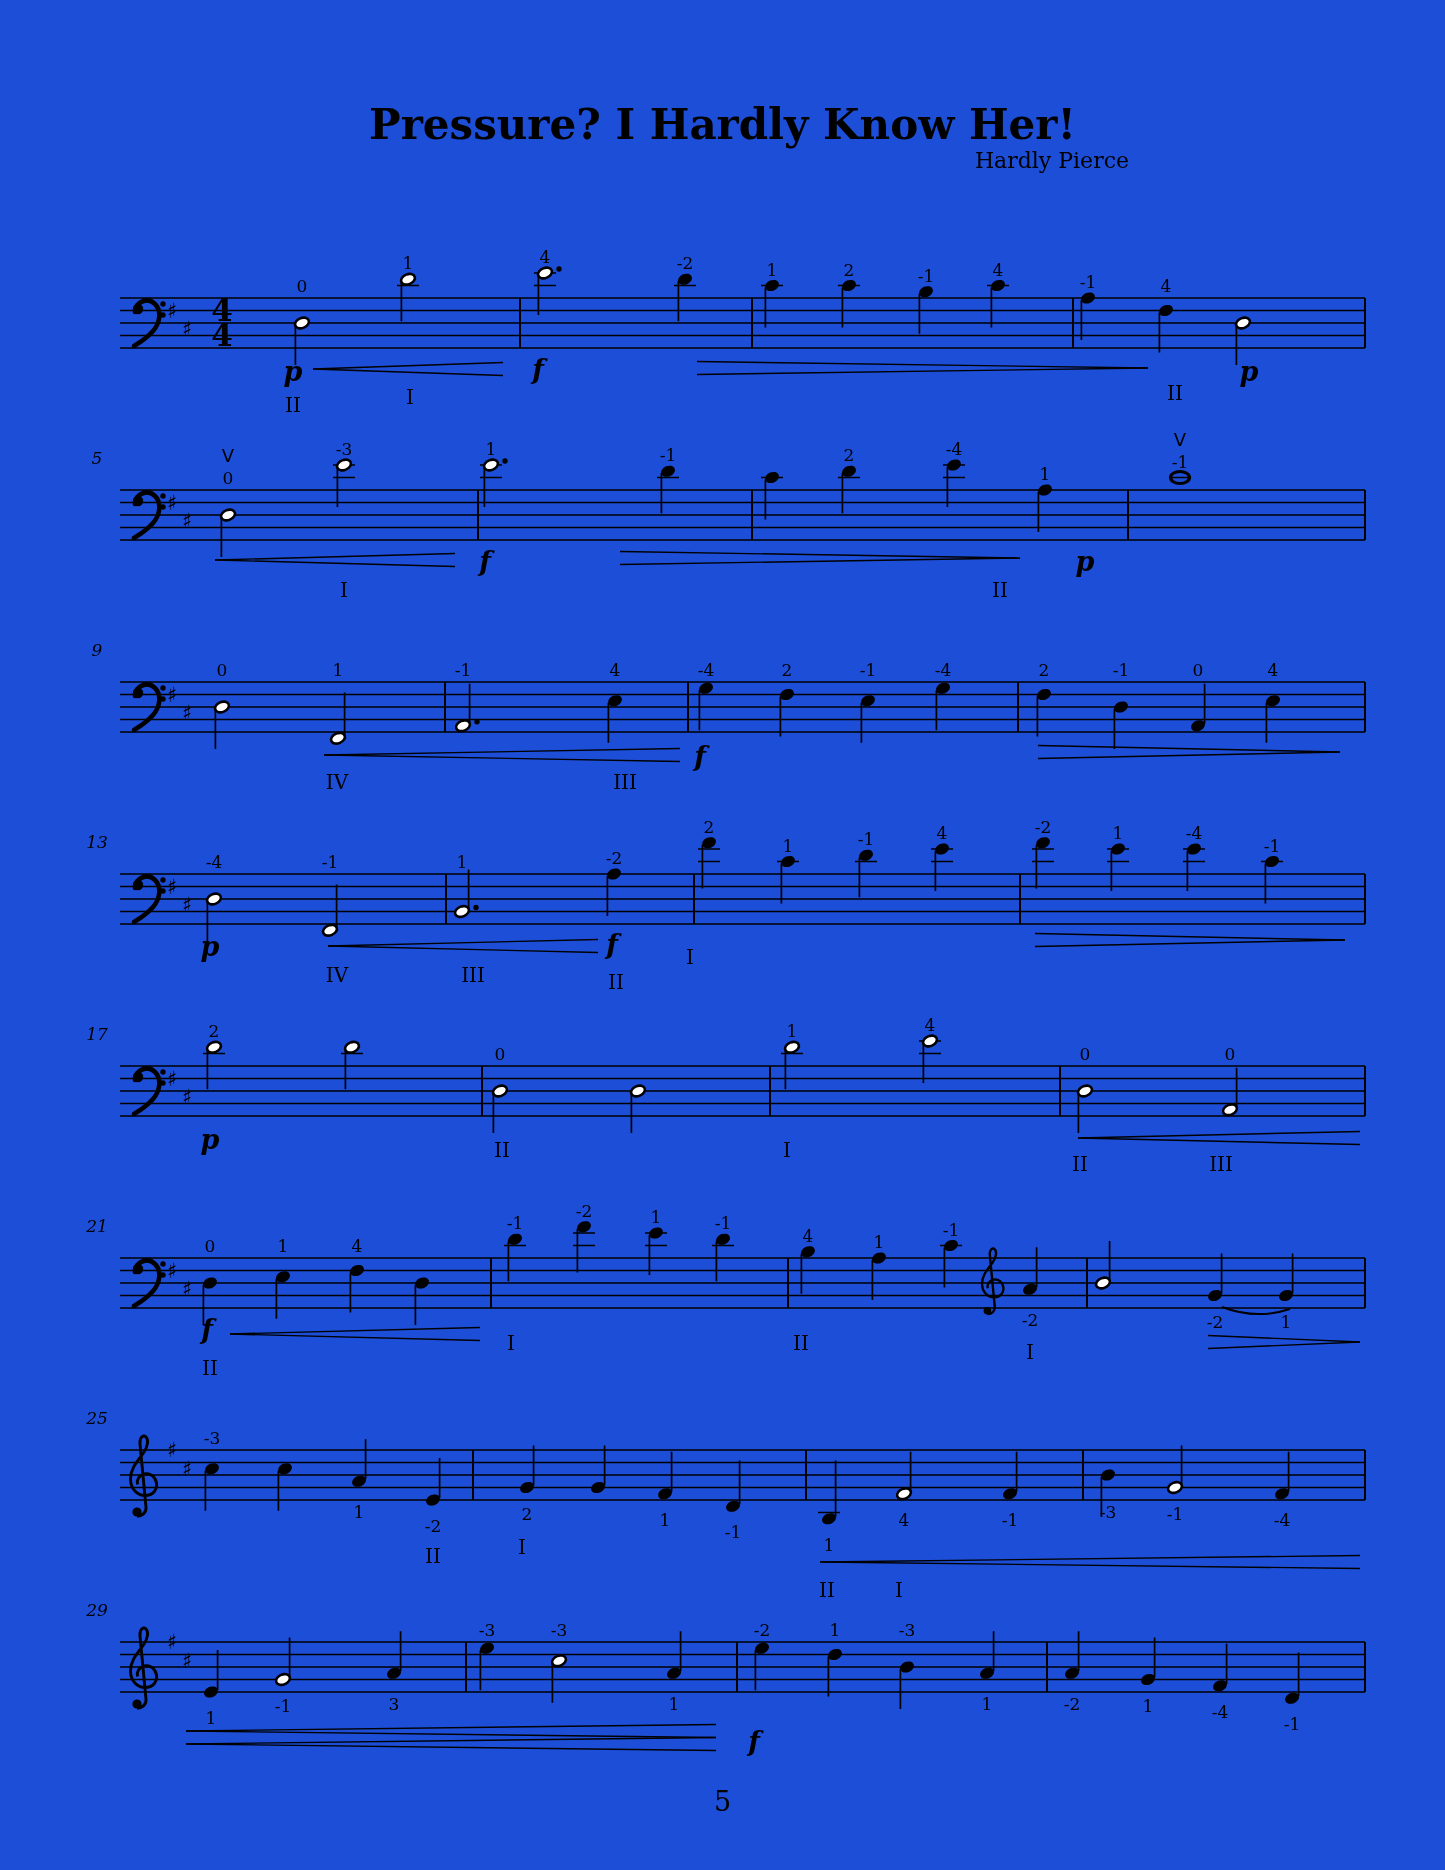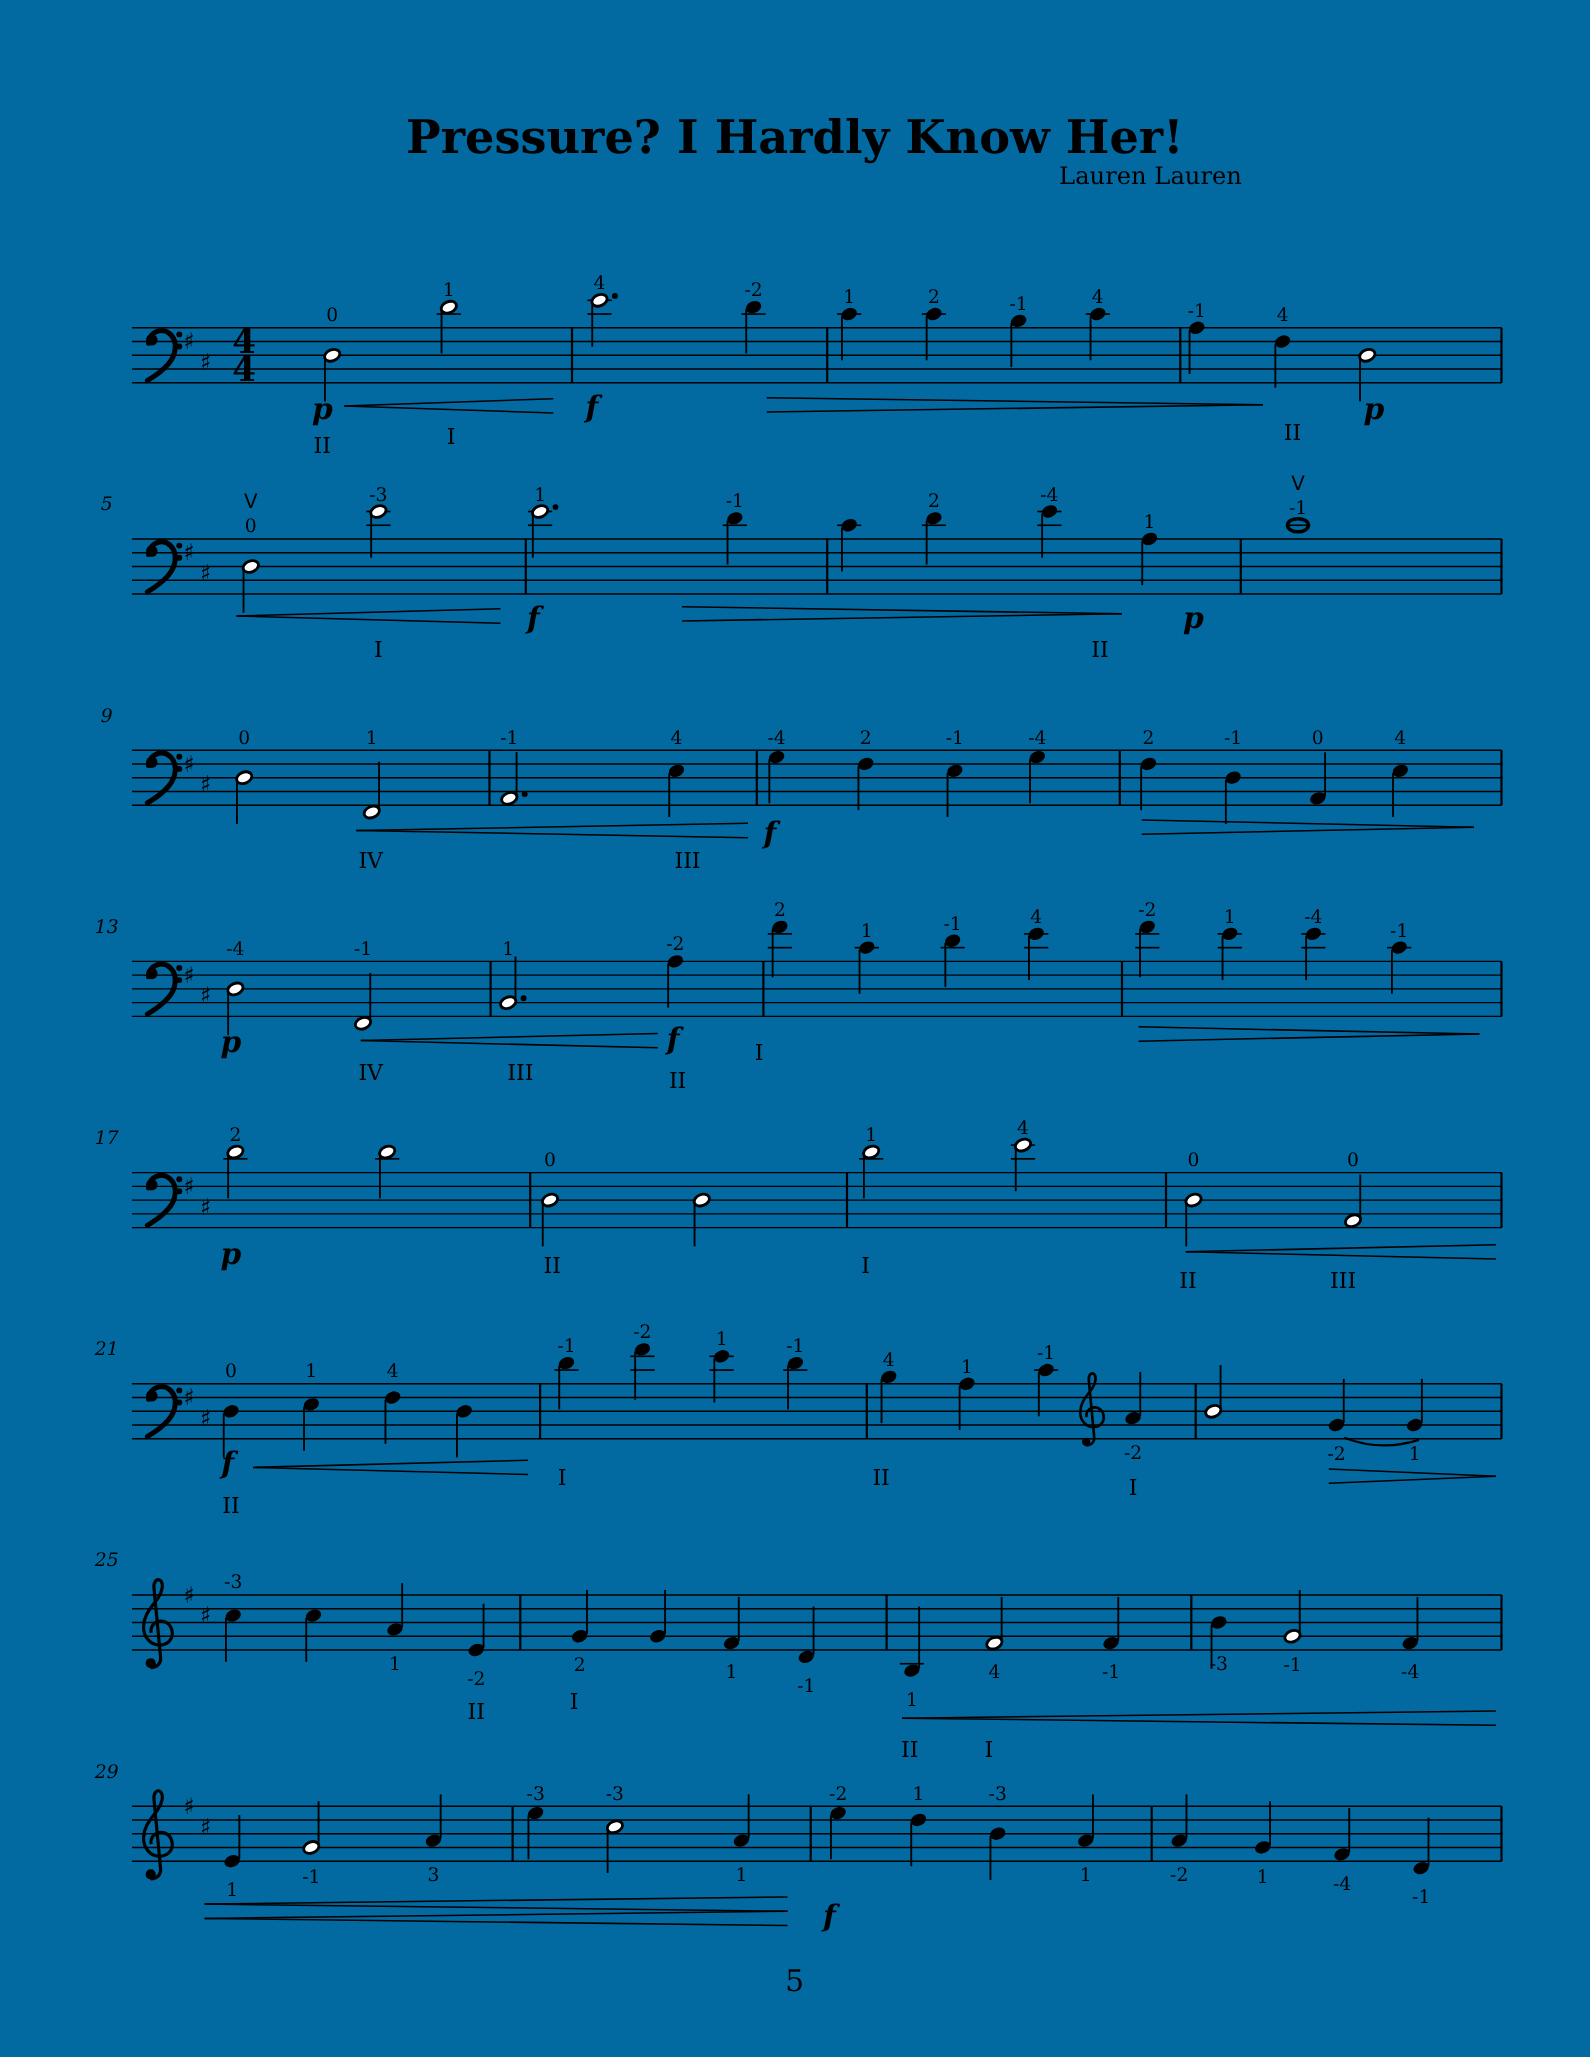--- a/index.html
+++ b/index.html
@@ -1,16 +1,16 @@
 <!DOCTYPE html>
 <html><head>
 <meta charset="utf-8">
 <style>
   html,body{margin:0;padding:0;background:#e8e8e8;}
-  #page{position:relative;width:1445px;height:1870px;background:#0369a1;margin:0 auto;
+  #page{position:relative;width:1445px;height:1870px;background:#1d4ed8;margin:0 auto;
         font-family:"DejaVu Serif", serif;color:#000;overflow:hidden;}
   #title{position:absolute;top:100px;left:0;right:0;text-align:center;
          font-size:42px;font-weight:700;letter-spacing:0px;
          font-family:"DejaVu Serif", "Liberation Serif", serif;}
   #composer{position:absolute;top:148px;right:316px;font-size:22px;
          font-family:"DejaVu Serif", "Liberation Serif", serif;}
   #pagenum{position:absolute;top:1786px;left:0;right:0;text-align:center;font-size:27px;
          font-family:"DejaVu Serif", "Liberation Serif", serif;}
   svg{position:absolute;top:0;left:0;}
   svg text{font-family:"DejaVu Serif", "Liberation Serif", serif;}
@@ -20,21 +20,21 @@
   .mnum{font-size:17px;font-style:italic;}
   .bow{font-size:18px;font-family:"DejaVu Sans", "Liberation Sans", sans-serif;}
   .tsig{font-size:31px;font-weight:bold;}
   .sharp{font-size:21px;font-family:"DejaVu Sans", sans-serif;}
 </style>
 </head>
 <body>
 
 <div id="page">
   <div id="title">Pressure? I Hardly Know Her!</div>
-  <div id="composer">Lauren Lauren</div>
+  <div id="composer">Hardly Pierce</div>
   <svg id="score" width="1445" height="1870" viewBox="0 0 1445 1870">
       <g>
         <line x1="120" y1="298" x2="1365" y2="298" stroke="#000" stroke-width="1.3"></line>
         <line x1="120" y1="310.5" x2="1365" y2="310.5" stroke="#000" stroke-width="1.3"></line>
         <line x1="120" y1="323" x2="1365" y2="323" stroke="#000" stroke-width="1.3"></line>
         <line x1="120" y1="335.5" x2="1365" y2="335.5" stroke="#000" stroke-width="1.3"></line>
         <line x1="120" y1="348" x2="1365" y2="348" stroke="#000" stroke-width="1.3"></line>
         <line x1="520" y1="298" x2="520" y2="348" stroke="#000" stroke-width="2"></line>
         <line x1="752" y1="298" x2="752" y2="348" stroke="#000" stroke-width="2"></line>
         <line x1="1073" y1="298" x2="1073" y2="348" stroke="#000" stroke-width="2"></line>

